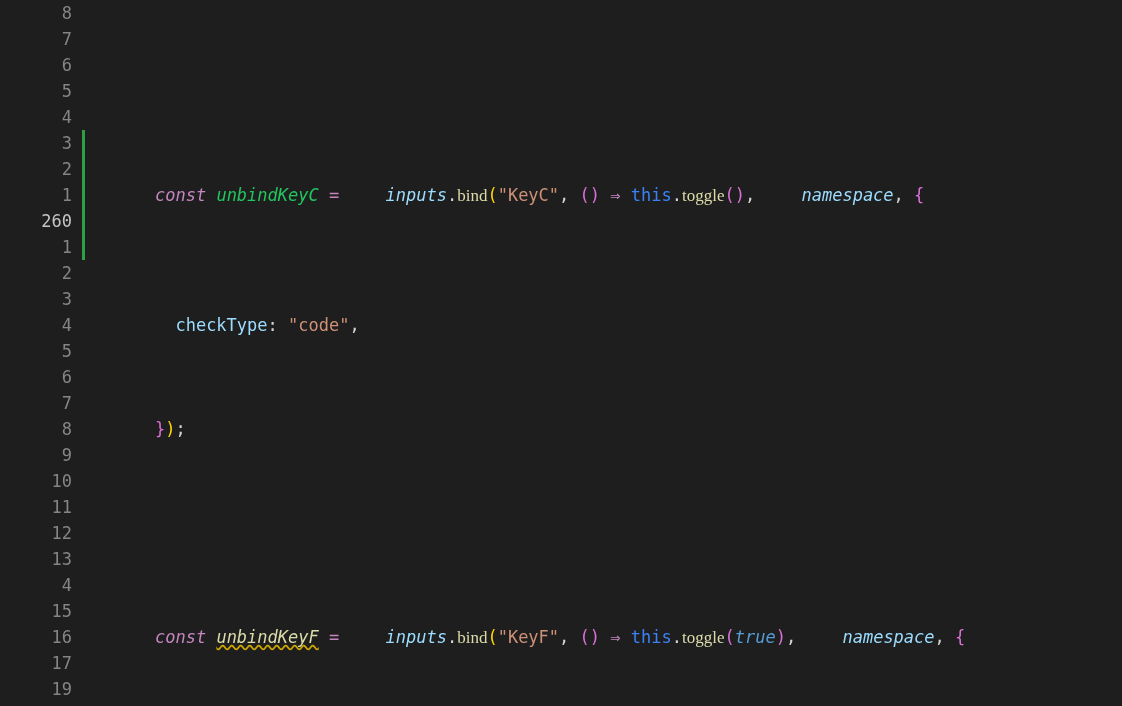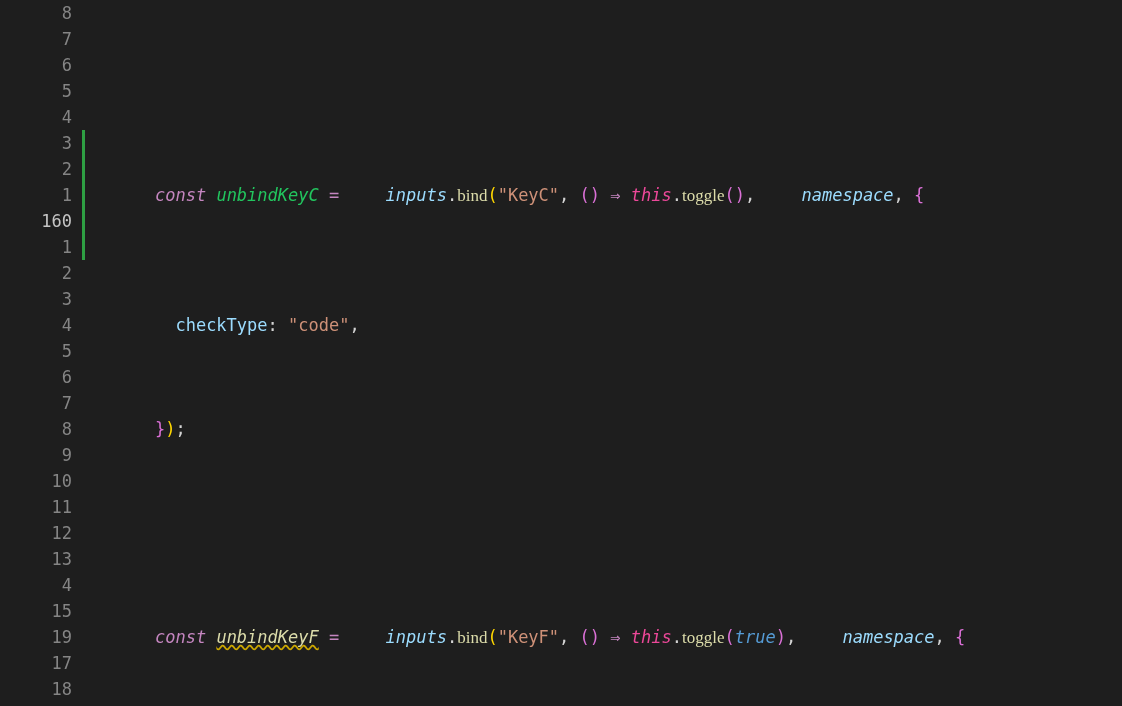--- a/index.html
+++ b/index.html
@@ -71,21 +71,21 @@
   .def  { color: #22c55e; font-style: italic; }
   .defU { color: #dcdcaa; font-style: italic; text-decoration: underline wavy #cca700; text-decoration-skip-ink: none; }
   .var  { color: #9cdcfe; font-style: italic; margin-left: 36px; }
   .prop { color: #9cdcfe; }
   .fn   { color: #dcdcaa; font-family: Liberation Serif, serif; }
   .str  { color: #ce9178; }
   .bool { color: #569cd6; font-style: italic; }
   .pn   { color: #d4d4d4; }
   .p1   { color: #ffd700; }
   .p2   { color: #da70d6; }
-  .thiskw { color: #ec4899; font-style: italic; }
+  .thiskw { color: #3b82f6; }
   .const { color: #4fc1ff; }
   .op   { color: #c586c0; }
   .indent-guide {
     position: absolute;
     top: 0;
     width: 1px;
     height: 100%;
     background: #404040;
     z-index: -2;
   }
@@ -97,39 +97,39 @@
 
   <div class="gutter">
     <div class="ln">8</div>
     <div class="ln">7</div>
     <div class="ln">6</div>
     <div class="ln">5</div>
     <div class="ln">4</div>
     <div class="ln">3</div>
     <div class="ln">2</div>
     <div class="ln">1</div>
-    <div class="ln abs">160</div>
+    <div class="ln abs">260</div>
     <div class="ln">1</div>
     <div class="ln">2</div>
     <div class="ln">3</div>
     <div class="ln">4</div>
     <div class="ln">5</div>
     <div class="ln">6</div>
     <div class="ln">7</div>
     <div class="ln">8</div>
     <div class="ln">9</div>
     <div class="ln">10</div>
     <div class="ln">11</div>
     <div class="ln">12</div>
     <div class="ln">13</div>
     <div class="ln">4</div>
     <div class="ln">15</div>
+    <div class="ln">16</div>
+    <div class="ln">17</div>
     <div class="ln">19</div>
-    <div class="ln">17</div>
-    <div class="ln">18</div>
   </div>
 
   <div class="gutter-marker-col">
     <div class="line-mark" style="top:130px"></div>
     <div class="line-mark" style="top:156px"></div>
     <div class="line-mark" style="top:182px"></div>
     <div class="line-mark" style="top:208px"></div>
     <div class="line-mark" style="top:234px"></div>
   </div>
 

